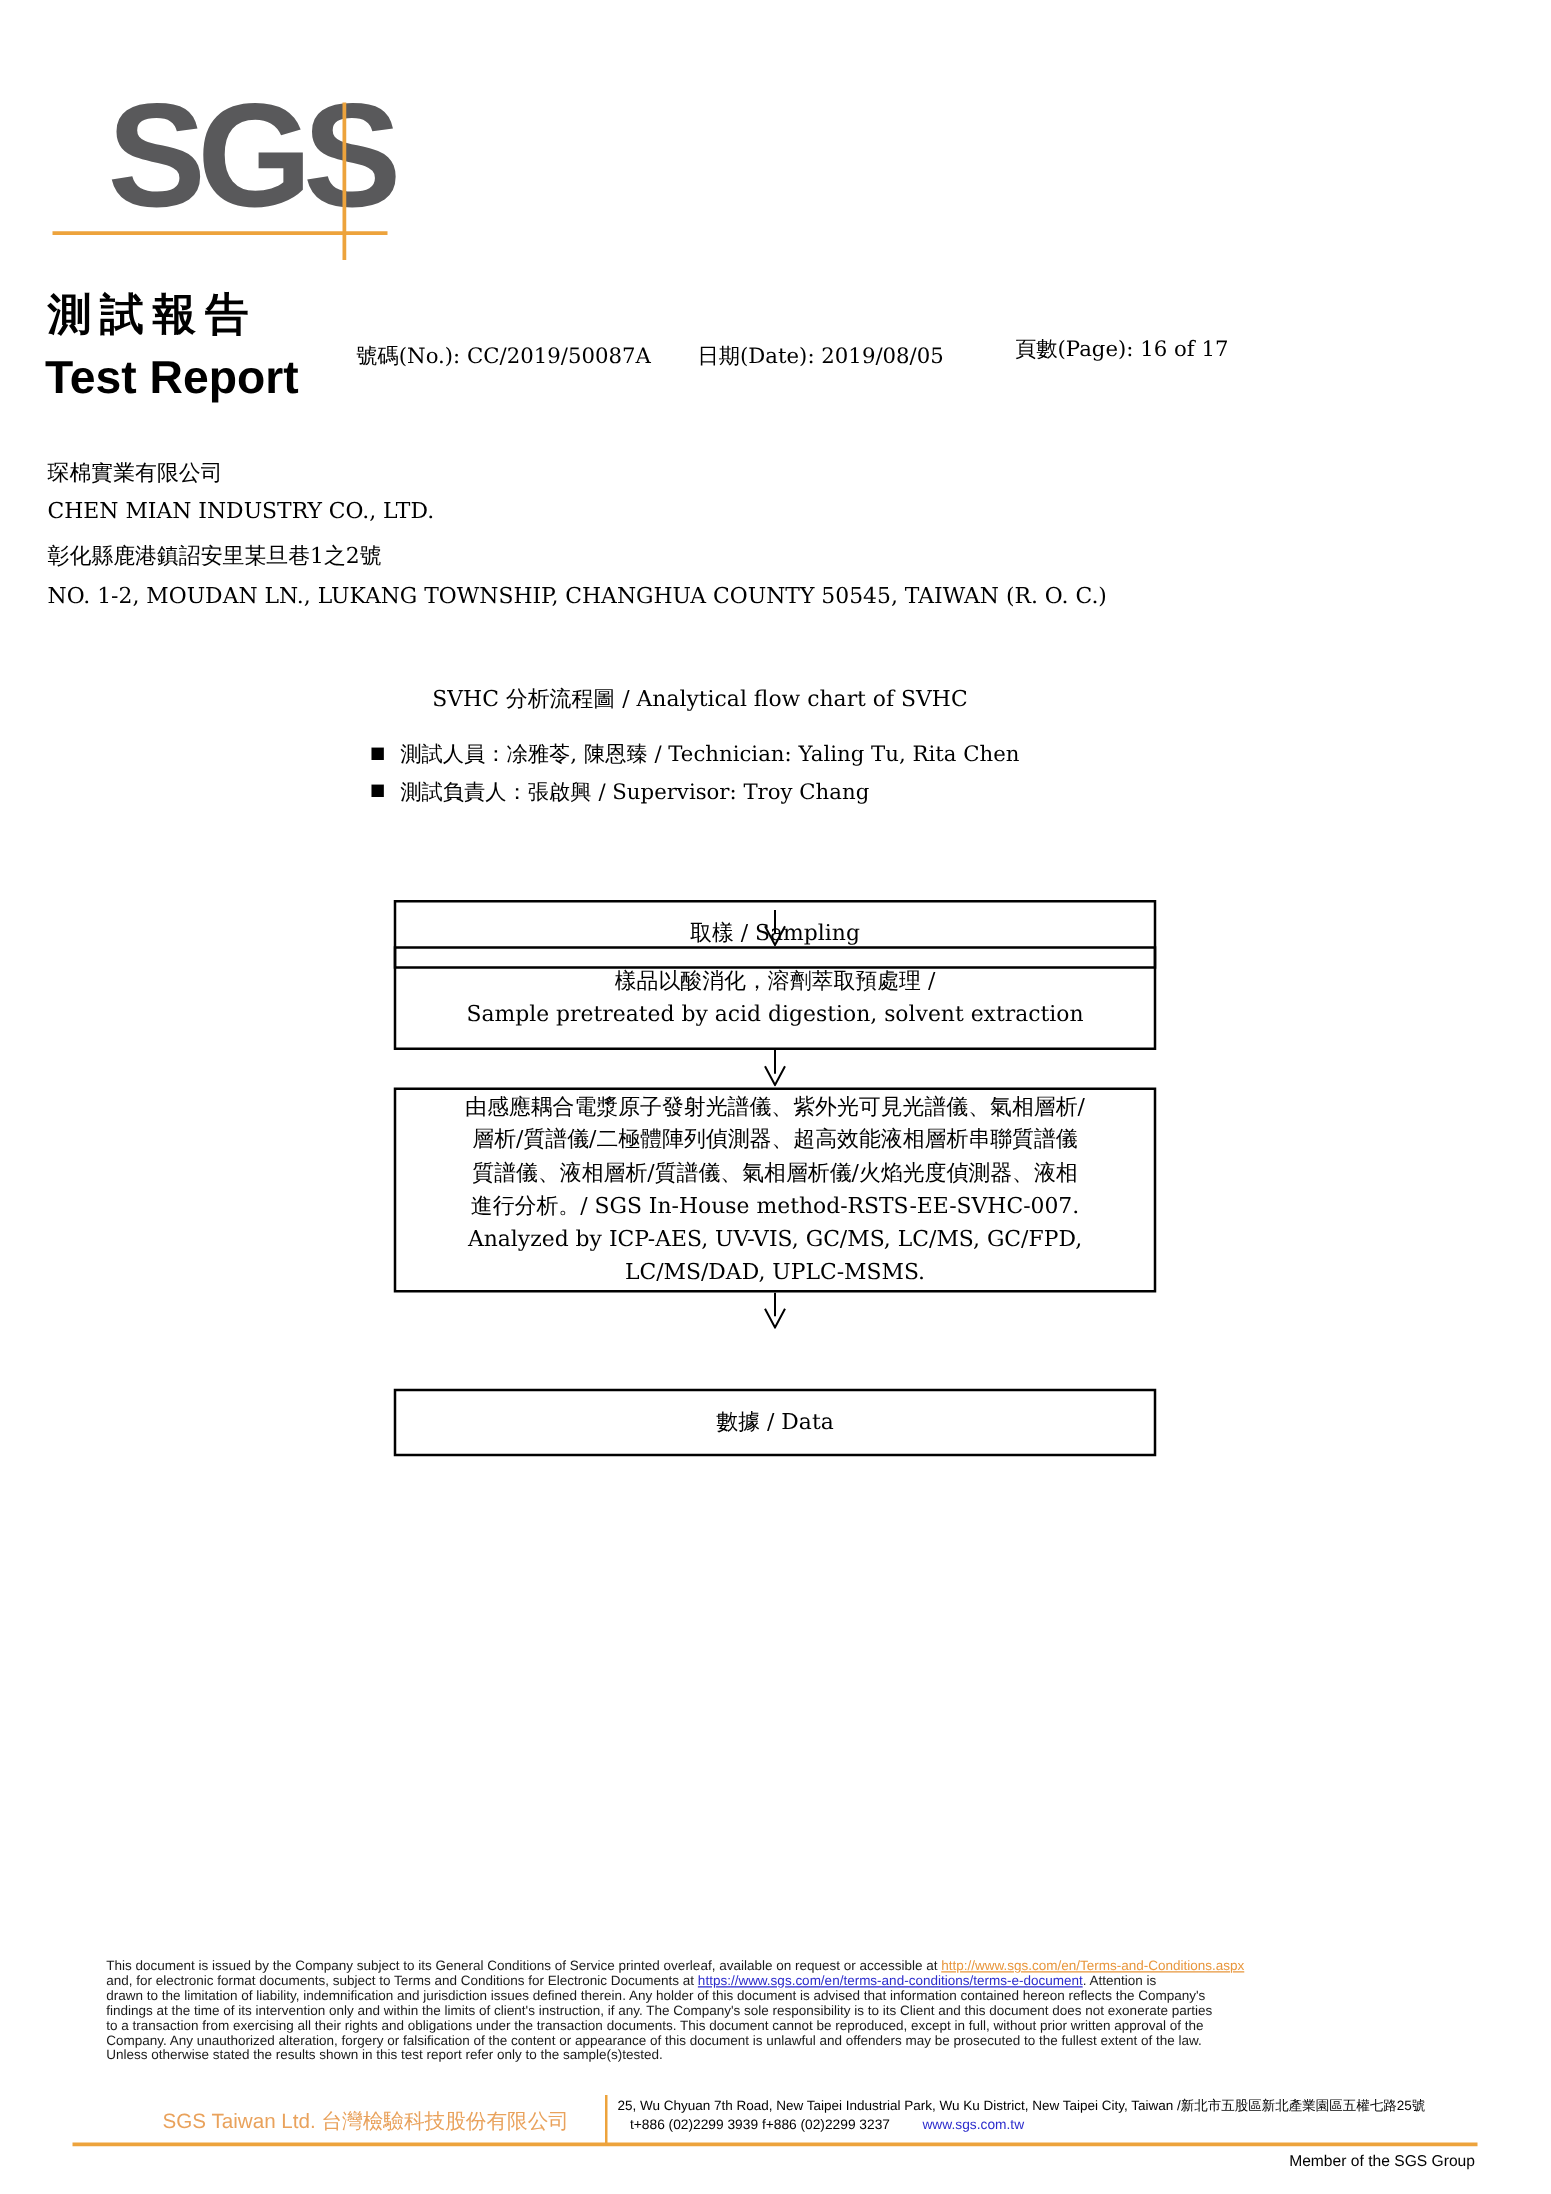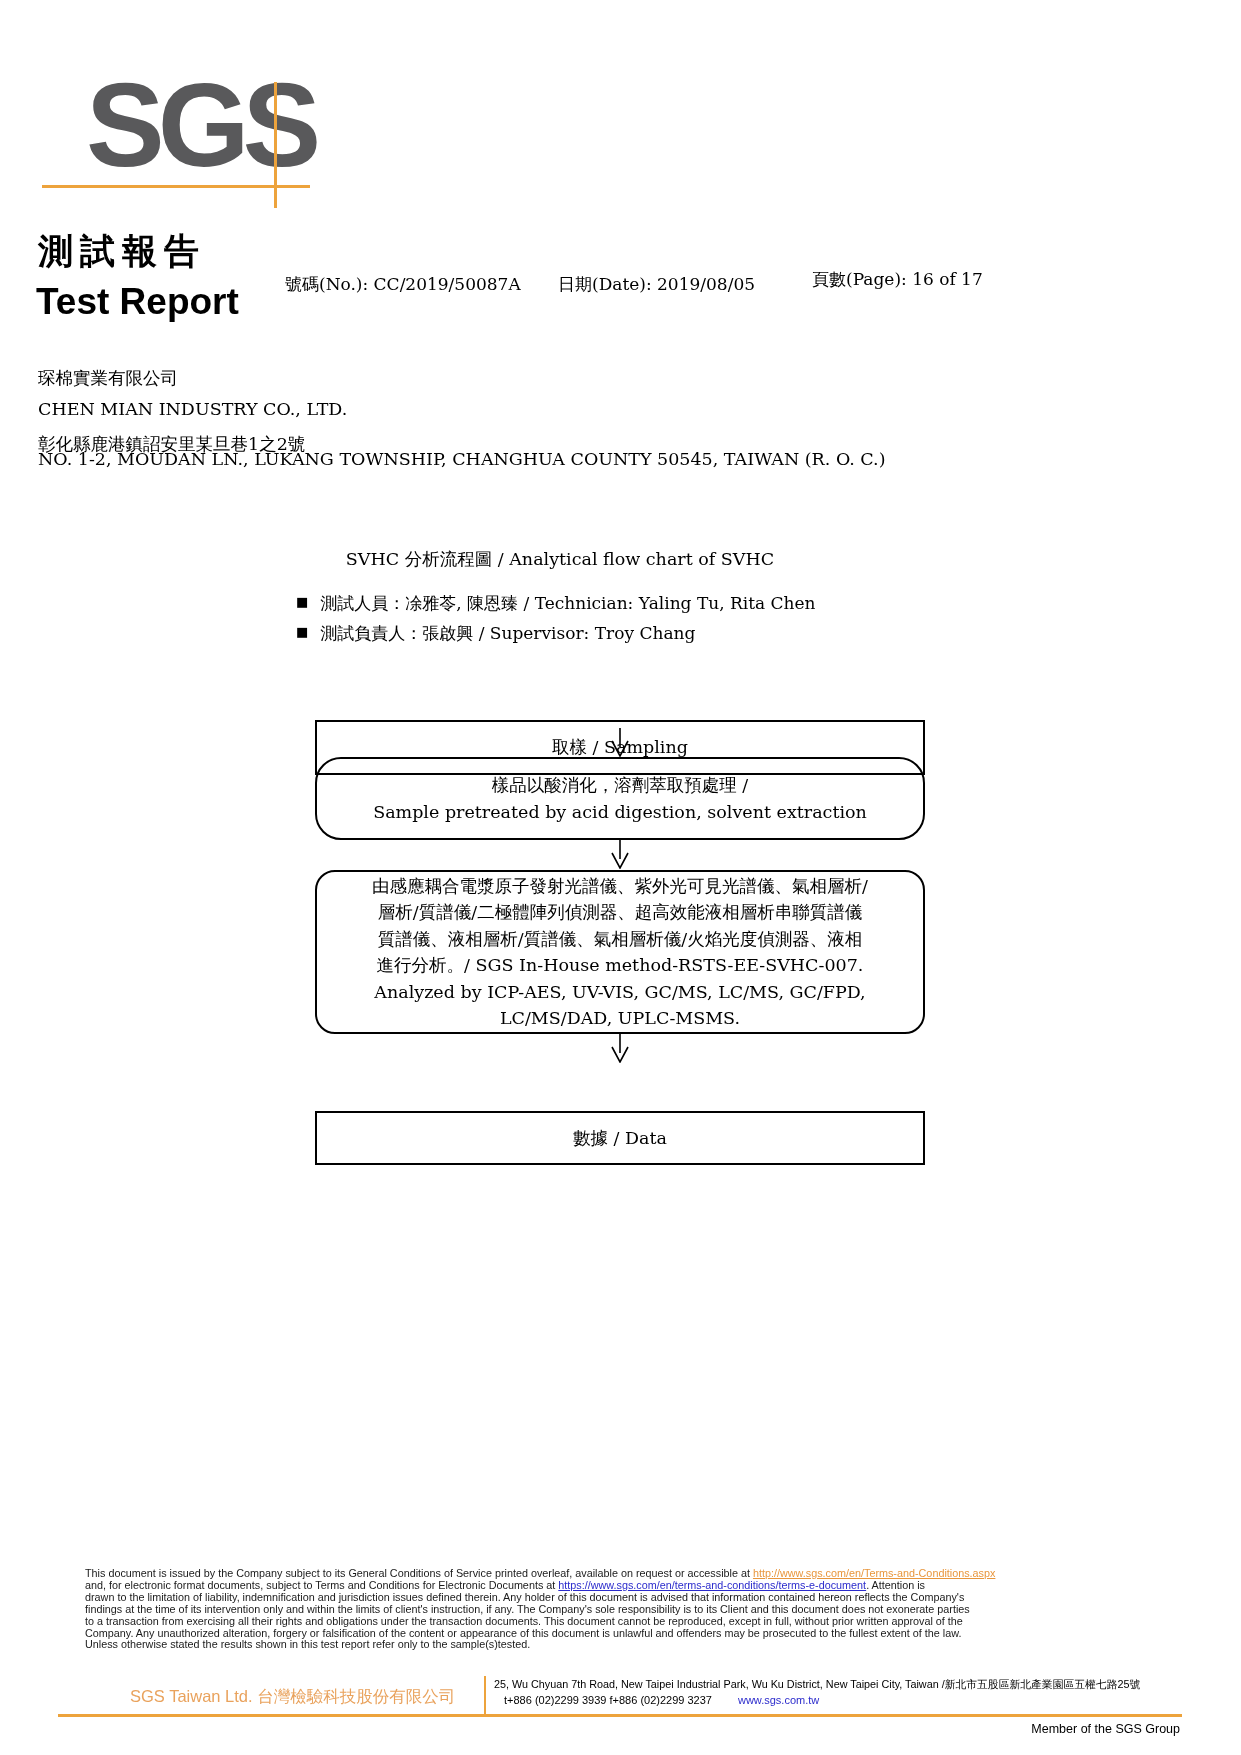--- a/index.html
+++ b/index.html
@@ -39,22 +39,22 @@
   }
   .bullet-line { position:absolute; left:296px; font-size:17px; white-space:nowrap; }
   .bullet { display:inline-block; font-size:13px; vertical-align:3px; margin-right:12px; }
   .flow-box {
     position:absolute; left:315px; width:610px; border:2px solid #000;
     display:flex; flex-direction:column; justify-content:center; align-items:center;
     font-size:17.5px; line-height:26.5px; text-align:center;
   }
   .flow-box .bl { white-space:nowrap; }
   .box-1 { top:672px; height:55px;margin-top:48px; }
-  .box-2 { top:757px; height:83px;border-radius:26px; }
-  .box-3 { top:870px; height:164px;border-radius:20px; }
+  .box-2 { top:757px; height:83px; }
+  .box-3 { top:870px; height:164px; }
   .box-4 { top:1111px; height:54px; }
   .flow-arrow { position:absolute; left:606px; width:28px; }
   .arrow-1 { top:728px; }
   .arrow-2 { top:840px; }
   .arrow-3 { top:1034px; }
   
   .disclaimer {
     position:absolute; left:85px; top:1568px; width:1060px;
     font-family:"Liberation Sans",sans-serif; font-size:10.8px; line-height:11.9px;
     color:#1a1a1a;
@@ -95,21 +95,21 @@
   <div class="title-zh">測試報告</div>
   <div class="title-en">Test Report</div>
 
   <div class="meta meta-no">號碼(No.): CC/2019/50087A</div>
   <div class="meta meta-date">日期(Date): 2019/08/05</div>
   <div class="meta meta-page">頁數(Page): 16 of 17</div>
 
   <div class="client-line" style="top:366px">琛棉實業有限公司</div>
   <div class="client-line" style="top:399px">CHEN MIAN INDUSTRY CO., LTD.</div>
   <div class="client-line" style="top:432px">彰化縣鹿港鎮詔安里某旦巷1之2號</div>
-  <div class="client-line" style="top:449px">NO. 1-2, MOUDAN LN., LUKANG TOWNSHIP, CHANGHUA COUNTY 50545, TAIWAN (R. O. C.)</div>
+  <div class="client-line" style="top:467px">NO. 1-2, MOUDAN LN., LUKANG TOWNSHIP, CHANGHUA COUNTY 50545, TAIWAN (R. O. C.)</div>
 
   <div class="flow-title">SVHC 分析流程圖 / Analytical flow chart of SVHC</div>
 
   <div class="bullet-line" style="top:592px">
     <span class="bullet">■</span><span>測試人員：凃雅苓, 陳恩臻 / Technician: Yaling Tu, Rita Chen</span>
   </div>
   <div class="bullet-line" style="top:622px">
     <span class="bullet">■</span><span>測試負責人：張啟興 / Supervisor: Troy Chang</span>
   </div>
 

